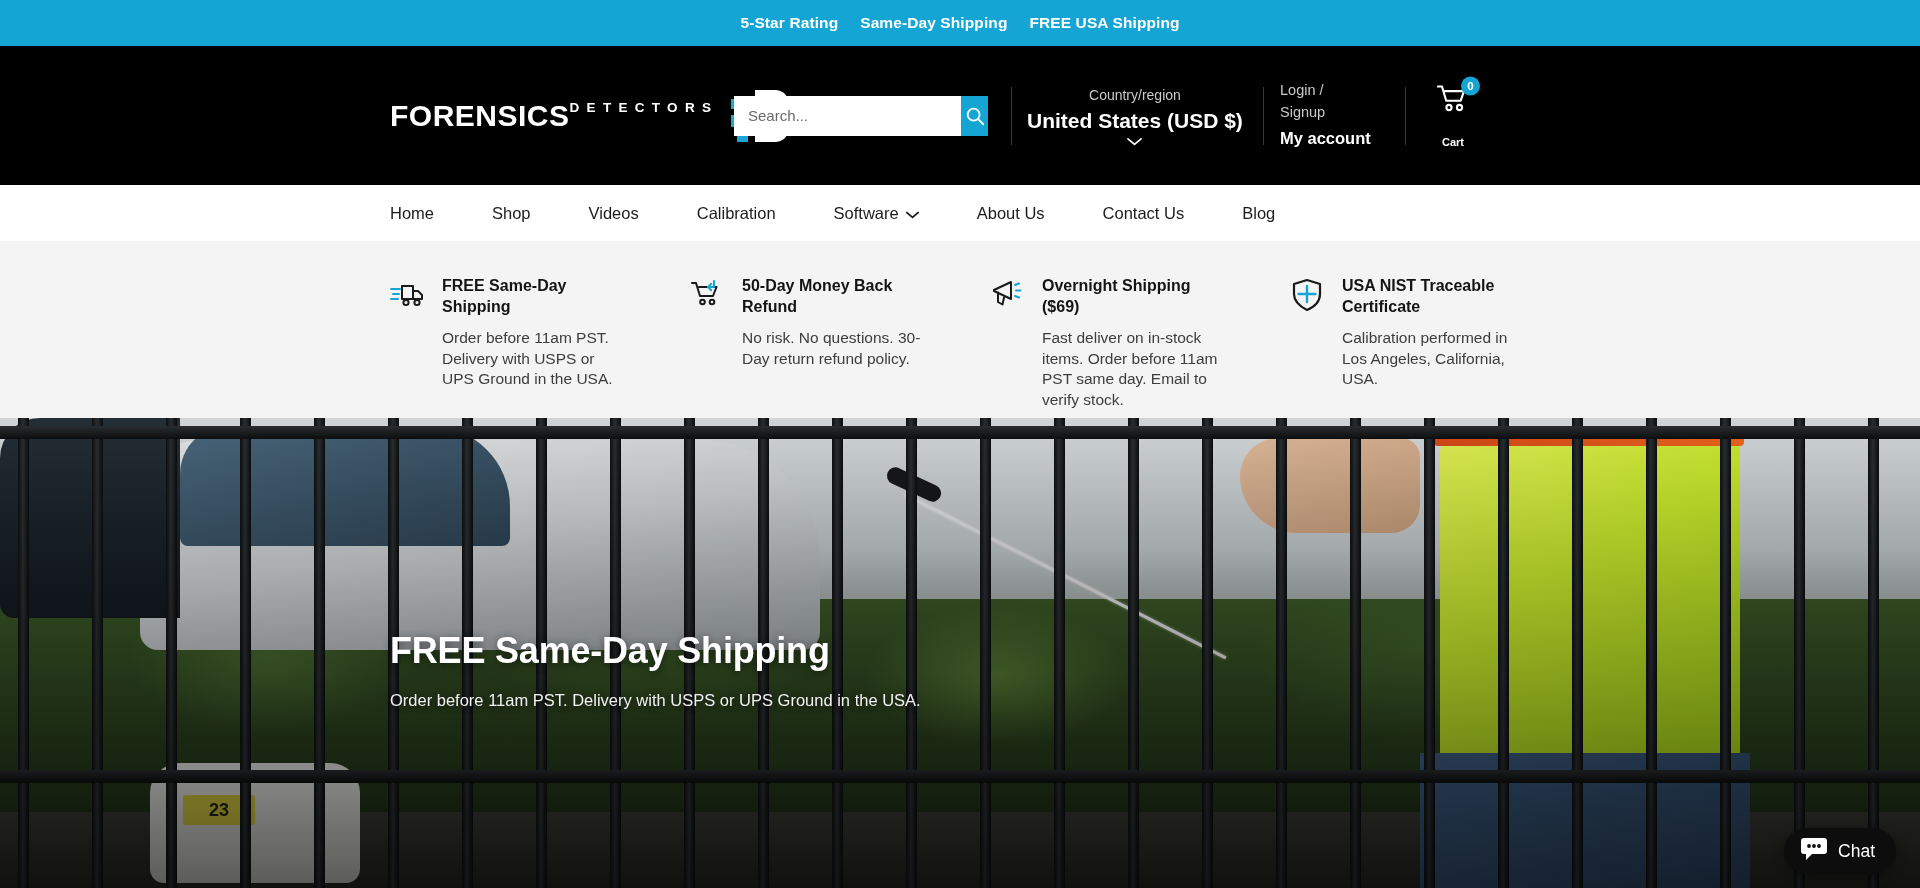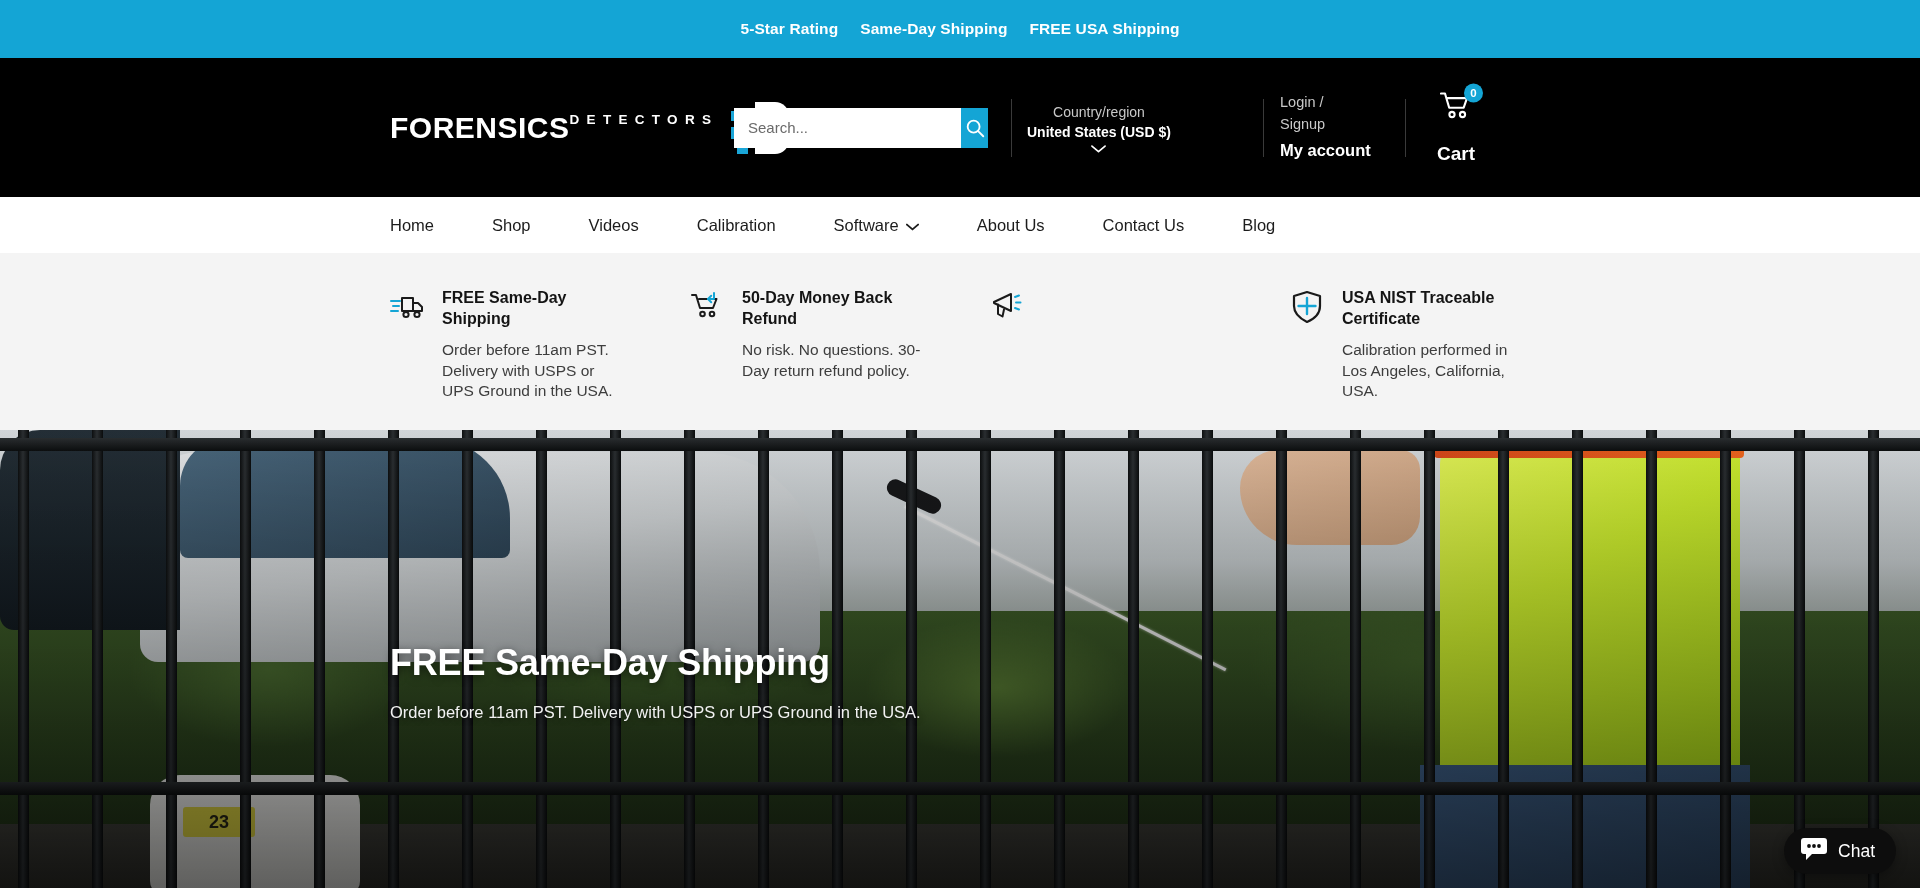--- a/index.html
+++ b/index.html
@@ -5,21 +5,21 @@
   * { box-sizing: border-box; margin: 0; padding: 0; }
   html, body {
     width: 1920px; height: 888px;
     font-family: "Liberation Sans", sans-serif;
     background: #000; overflow: hidden;
   }
   .page { position: relative; width: 1920px; height: 888px; overflow: hidden; }
 
   
   .announce {
-    height: 58px; background: #14a5d5;
+    height: 46px; background: #14a5d5;
     display: flex; align-items: center; justify-content: center; gap: 22px;
   }
   .announce a {
     color: #ffffff; font-size: 15.5px; font-weight: 600;
     text-decoration: none; letter-spacing: .1px; white-space: nowrap;
   }
 
   
   .header {
     height: 139px; background: #000; position: relative;
@@ -66,21 +66,21 @@
   .search-btn {
     width: 55px; background: #14a5d5; border: none; cursor: pointer;
     display: flex; align-items: center; justify-content: center;
   }
 
   .country-block {
     position: absolute; left: 1027px; top: 50%; transform: translateY(-50%);
     text-align: center; cursor: pointer;
   }
   .country-label { color: #c9c9c9; font-size: 14px; line-height: 1.45; }
-  .country-value { color: #fff; font-size: 14px; font-weight: 600; line-height: 1.5; }
+  .country-value { color: #fff; font-size: 21px; font-weight: 600; line-height: 1.5; }
   .country-chev { margin-top: 1px; display: flex; justify-content: center; }
 
   .hdr-divider { position: absolute; top: 50%; transform: translateY(-50%); width: 1px; height: 58px; background: #3a3a3a; }
 
   .account-block {
     position: absolute; left: 1280px; top: 50%; transform: translateY(-50%);
     cursor: pointer;
   }
   .acct-small { color: #c9c9c9; font-size: 14.5px; line-height: 1.55; }
   .acct-big { color: #fff; font-size: 16.5px; font-weight: 600; line-height: 1.6; margin-top: 2px; }
@@ -89,21 +89,21 @@
     position: absolute; left: 1437px; top: 50%; transform: translateY(-50%);
     display: flex; flex-direction: column; align-items: center; cursor: pointer;
   }
   .cart-icon-wrap { position: relative; }
   .cart-badge {
     position: absolute; right: -11px; top: -8px;
     min-width: 19px; height: 19px; border-radius: 50%;
     background: #14a5d5; color: #fff; font-size: 11.5px; font-weight: 700;
     display: flex; align-items: center; justify-content: center; padding: 0 4px;
   }
-  .cart-label { color: #fff; font-size: 19px; font-weight: 600; margin-top: 19px; }
+  .cart-label { color: #fff; font-size: 11px; font-weight: 600; margin-top: 19px; }
 
   
   .nav {
     height: 56px; background: #fff;
     display: flex; align-items: center; padding-left: 390px; gap: 16px;
   }
   .nav-item {
     display: flex; align-items: center; gap: 7px;
     color: #1c1c1c; font-size: 16.5px; padding: 0 21px;
     cursor: pointer; white-space: nowrap;
@@ -389,20 +389,24 @@
           <g stroke="#1a1a1a" stroke-width="2" stroke-linejoin="round" stroke-linecap="round" fill="none">
             <path d="M4 12 L21 4 v17 L4 13 z"></path>
             <path d="M8 14.5 L8 24 l4.5 2.5 1.5 -7"></path>
           </g>
           <g stroke="#14a5d5" stroke-width="2" stroke-linecap="round">
             <line x1="25" y1="7" x2="29" y2="5.5"></line>
             <line x1="26" y1="12.5" x2="30.5" y2="12.5"></line>
             <line x1="25" y1="18" x2="29" y2="19.5"></line>
           </g>
         </svg>
+      </div>
+      <div class="feat-body">
+        <div class="feat-title">Overnight Shipping ($69)</div>
+        <div class="feat-desc">Fast deliver on in-stock items. Order before 11am PST same day. Email to verify stock.</div>
       </div>
     </div>
 
     <div class="feature">
       <div class="feat-icon">
         <svg width="34" height="34" viewBox="0 0 34 34" fill="none">
           <path d="M17 2 L30 6 v10 c0 8 -6 13 -13 16 C11 29 4 24 4 16 V6 z" stroke="#1a1a1a" stroke-width="2.2" stroke-linejoin="round" fill="none"></path>
           <g stroke="#14a5d5" stroke-width="2.4" stroke-linecap="round">
             <line x1="17" y1="8" x2="17" y2="24"></line>
             <line x1="8.5" y1="16" x2="25.5" y2="16"></line>

